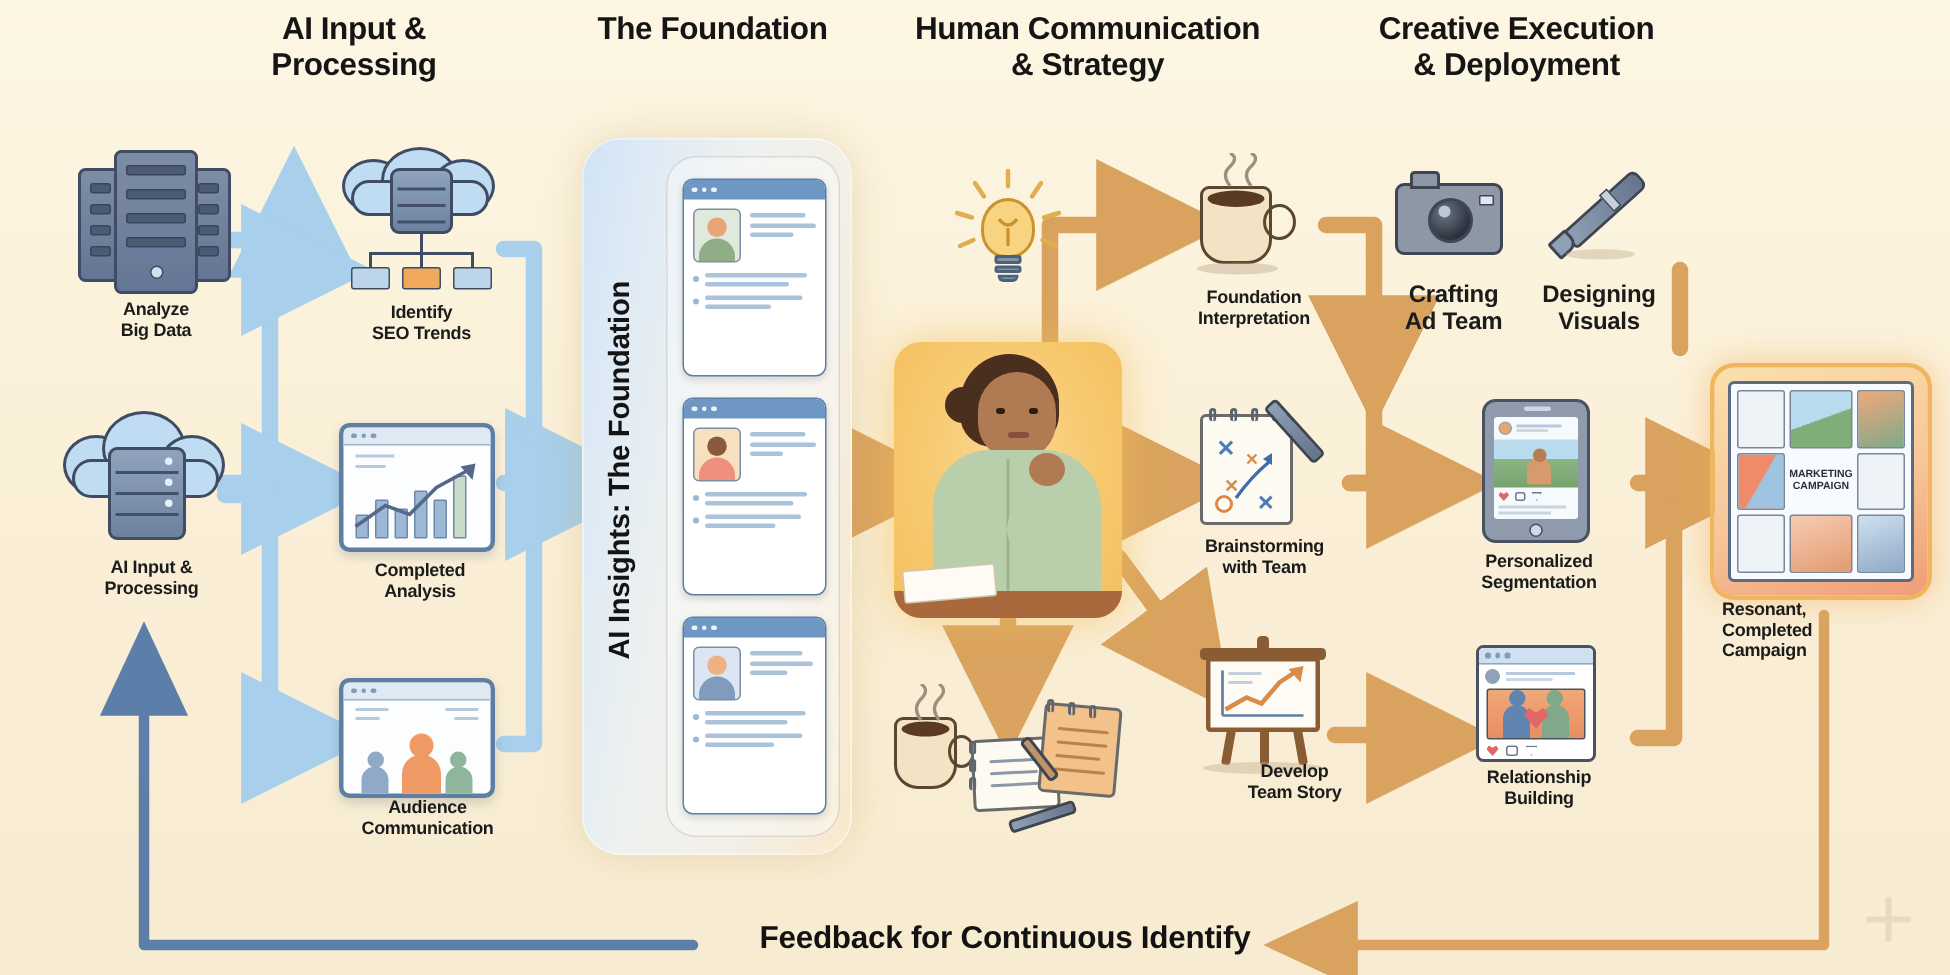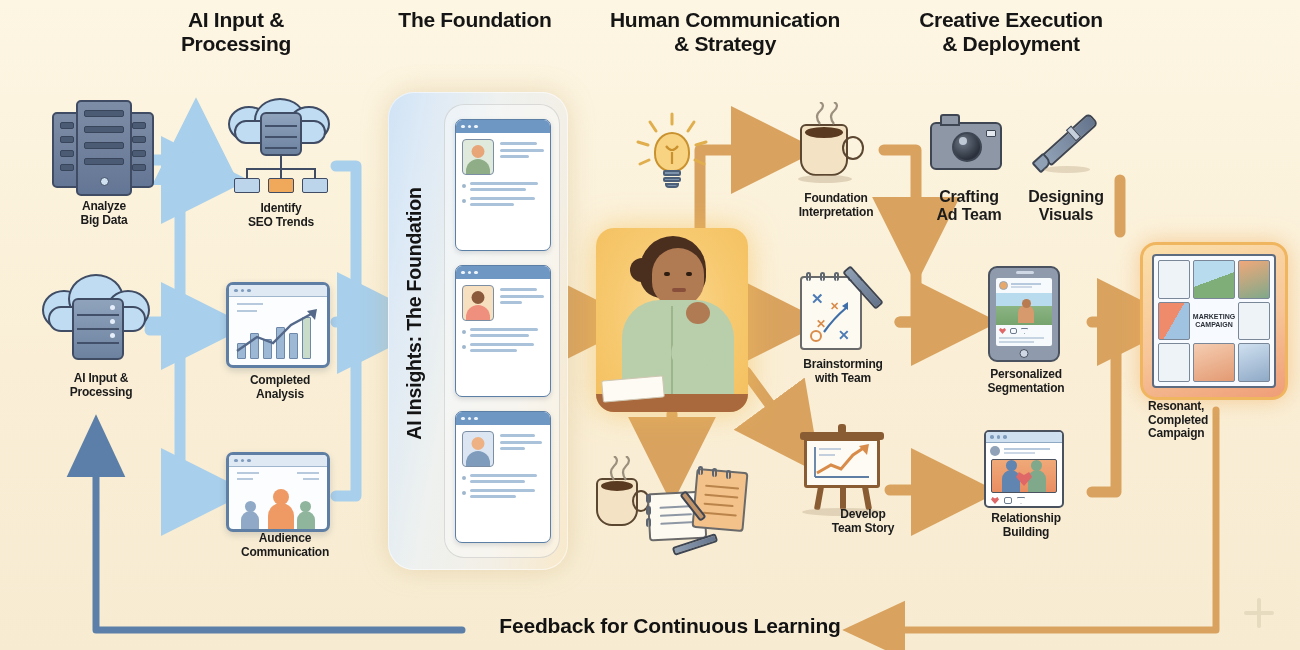--- a/index.html
+++ b/index.html
@@ -774,17 +774,17 @@
       <div class="fc-cell" style="background:linear-gradient(160deg,#f5cdb2,#e39a72);"></div>
       <div class="fc-cell" style="background:linear-gradient(160deg,#cfe0f0,#8fa9c6);"></div>
     </div>
   </div>
   <div class="node-label" style="left:1148px; top:400px; width:150px; text-align:left;">
     <div>Resonant,</div>
     <div>Completed</div>
     <div>Campaign</div>
   </div>
 
-  <div id="feedback-label">Feedback for Continuous Learning</div>
+  <div id="feedback-label">Feedback for Continuous Identify</div>
 
   <div class="sparkle"></div>
 
 </div>
 
 </body></html>

